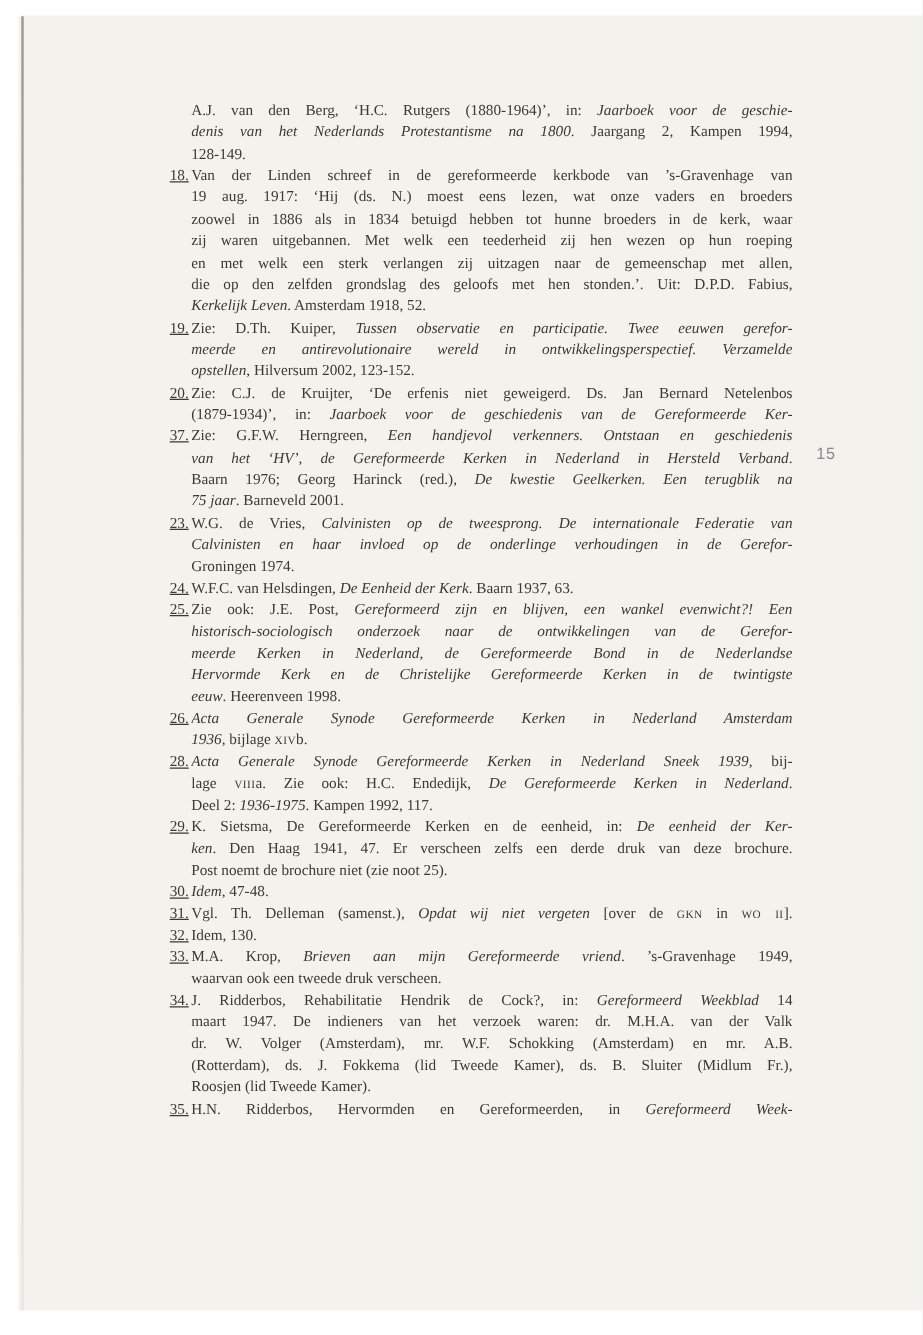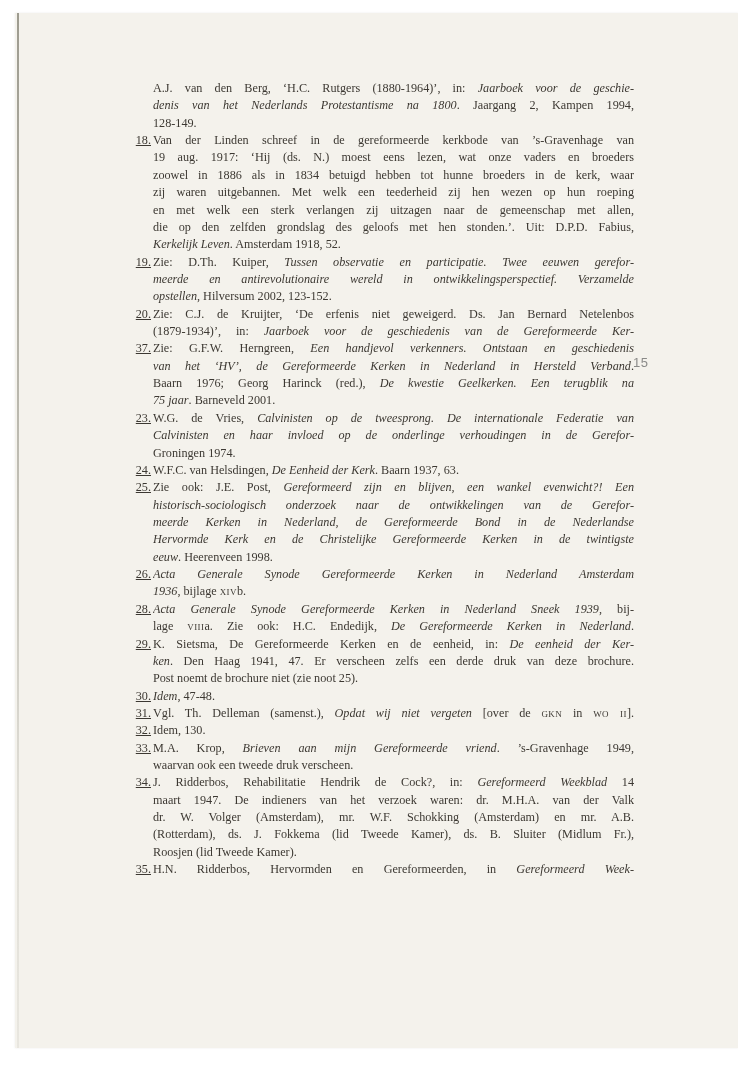--- a/index.html
+++ b/index.html
@@ -60,21 +60,21 @@
     overflow:hidden;
     text-align:justify;
     text-align-last:left;
     white-space:normal;
   }
   .line.full{text-align-last:justify;}
   .it{font-style:italic;}
   .sc{font-variant:small-caps;letter-spacing:0.4px;}
   .pagenum{
     position:absolute;
-    left:618px;top:342px;
+    left:638px;top:342px;
     font-family:"Liberation Sans", sans-serif;
     font-size:13px;
     color:var(--pagenum);
     letter-spacing:0.5px;
   }
 </style>
 </head>
 <body>
 
 <div class="canvas">
@@ -155,20 +155,21 @@
           <div class="lines">
             <div class="line full"><span class="it">Acta Generale Synode Gereformeerde Kerken in Nederland Amsterdam</span></div>
             <div class="line"><span class="it">1936</span><span>, bijlage </span><span class="sc">xiv</span><span>b.</span></div>
           </div>
         </div>
         <div class="note">
           <span class="num">28.</span>
           <div class="lines">
             <div class="line full"><span class="it">Acta Generale Synode Gereformeerde Kerken in Nederland Sneek 1939</span><span>, bij-</span></div>
             <div class="line full"><span>lage </span><span class="sc">viii</span><span>a. Zie ook: H.C. Endedijk, </span><span class="it">De Gereformeerde Kerken in Nederland</span><span>.</span></div>
+            <div class="line"><span>Deel 2: </span><span class="it">1936-1975</span><span>. Kampen 1992, 117.</span></div>
           </div>
         </div>
         <div class="note">
           <span class="num">29.</span>
           <div class="lines">
             <div class="line full"><span>K. Sietsma, De Gereformeerde Kerken en de eenheid, in: </span><span class="it">De eenheid der Ker-</span></div>
             <div class="line full"><span class="it">ken</span><span>. Den Haag 1941, 47. Er verscheen zelfs een derde druk van deze brochure.</span></div>
             <div class="line"><span>Post noemt de brochure niet (zie noot 25).</span></div>
           </div>
         </div>

